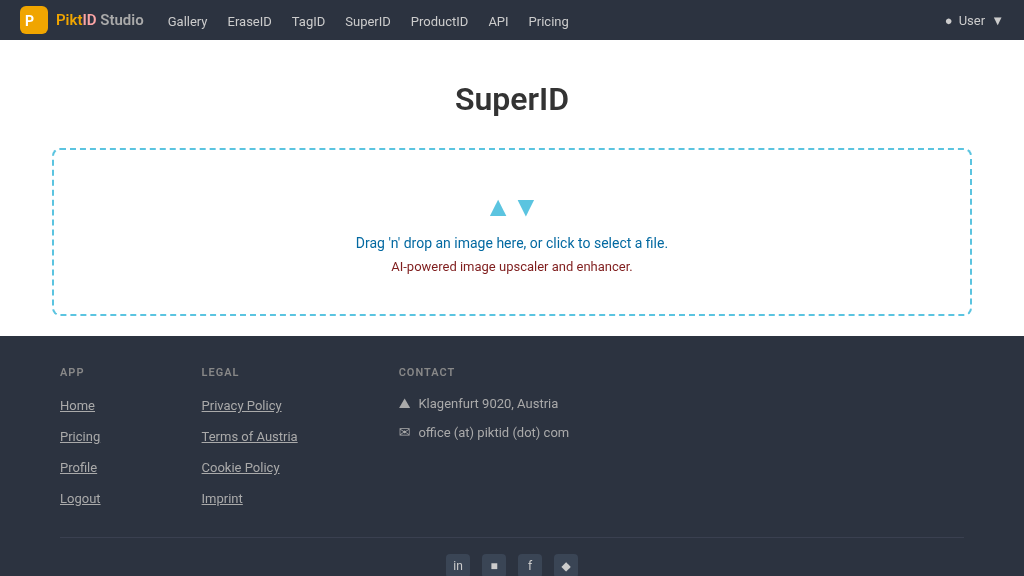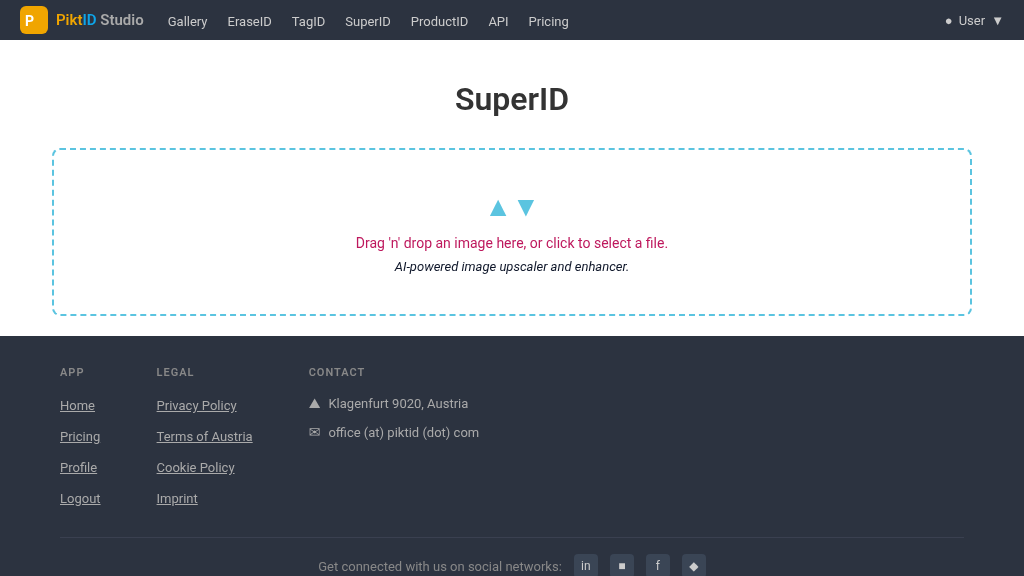--- a/index.html
+++ b/index.html
@@ -22,21 +22,21 @@
     }
     .nav-logo {
       width: 28px;
       height: 28px;
     }
     .nav-brand-text {
       font-size: 15px;
       font-weight: 600;
     }
     .nav-brand-text .pikt { color: #f0a500; text-align: right; }
-    .nav-brand-text .id { color: #0ea5e9; }
+    .nav-brand-text .id { color: #fca5a5; }
     .nav-brand-text .studio { color: #aaa; }
     .nav-links {
       display: flex;
       gap: 20px;
       list-style: none;
       flex: 1;
     }
     .nav-links a {
       color: #ccc;
       text-decoration: none;
@@ -77,38 +77,37 @@
       justify-content: center;
       cursor: pointer;
       gap: 8px;
     }
     .dropzone-icon {
       color: #5bc4e0;
       font-size: 28px;
       margin-bottom: 4px;
     }
     .dropzone-main-text {
-      color: #be185d;
+      color: #0369a1;
       font-size: 14px;
     }
     .dropzone-sub-text {
-      color: #0f172a;
-      font-size: 13px;
-      font-style: italic;
+      color: #7f1d1d;
+      font-size: 13px;
     }
 
     
     footer {
       background: #2c3340;
       color: #aaa;
       padding: 30px 60px 20px;
     }
     .footer-top {
       display: flex;
-      gap: 56px;
+      gap: 101px;
       margin-bottom: 30px;
     }
     .footer-col h4 {
       font-size: 11px;
       font-weight: 600;
       letter-spacing: 1px;
       color: #888;
       margin-bottom: 16px;
       text-transform: uppercase;
     }
@@ -223,20 +222,19 @@
         <span class="contact-icon">⛰</span>
         <span>Klagenfurt 9020, Austria</span>
       </div>
       <div class="footer-contact-item">
         <span class="contact-icon">✉</span>
         <span>office (at) piktid (dot) com</span>
       </div>
     </div>
   </div>
   <div class="footer-social">
-    <span>Get connected with us on social networks:</span>
     <div class="social-icon">in</div>
     <div class="social-icon">■</div>
     <div class="social-icon">f</div>
     <div class="social-icon">◆</div>
   </div>
 
 </footer>
 
 </body></html>

